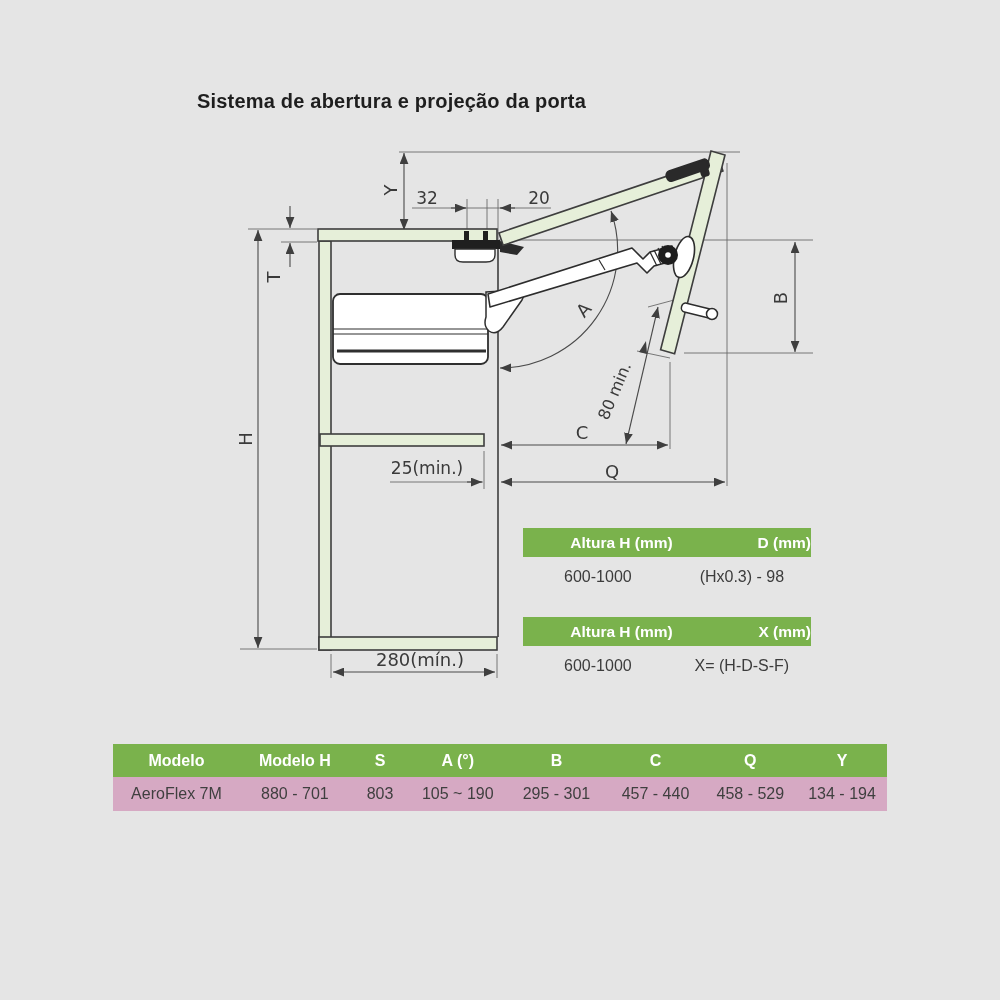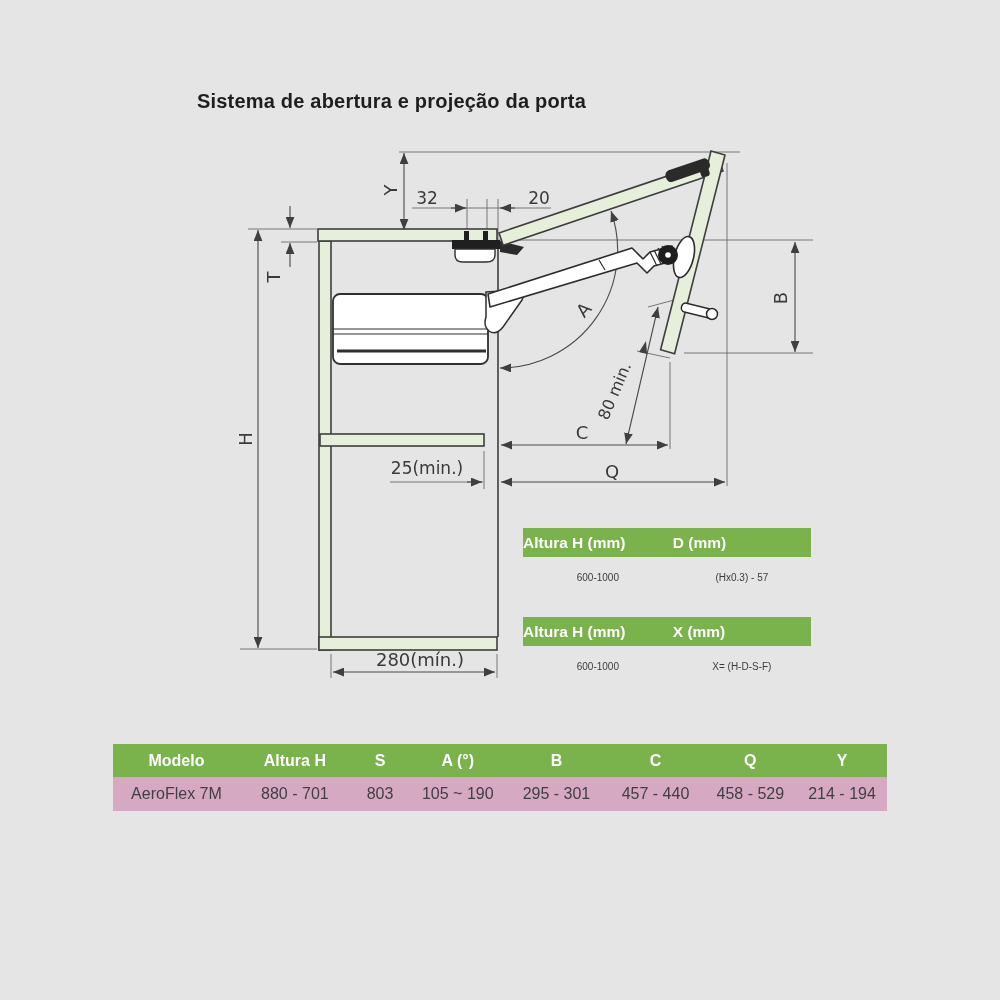--- a/index.html
+++ b/index.html
@@ -4,23 +4,23 @@
 <style>
   html,body{margin:0;padding:0;background:#ffffff;width:1000px;height:1000px;
     font-family:"Liberation Sans","DejaVu Sans",sans-serif;}
   .stage{position:relative;width:1000px;height:1000px;background:#e5e5e5;overflow:hidden;padding-left:44px;}
   .title{position:absolute;left:197px;top:90px;font-size:20px;font-weight:700;color:#1e1e1e;letter-spacing:.2px;}
   svg{position:absolute;left:0;top:0;}
   svg text{font-family:"DejaVu Sans","Liberation Sans",sans-serif;fill:#3a3a3a;}
   
   .spec{position:absolute;left:523px;width:288px;}
   .spec .hd{display:flex;background:#7ab24c;height:29px;align-items:center;}
-  .spec .hd div{color:#fff;font-weight:700;font-size:15.5px;text-align:left;}
+  .spec .hd div{color:#fff;font-weight:700;font-size:15.5px;text-align:right;}
   .spec .vals{display:flex;height:40px;align-items:center;}
-  .spec .vals div{color:#3c3c3c;font-size:10px;text-align:center;}
+  .spec .vals div{color:#3c3c3c;font-size:16px;text-align:center;}
   .c1{width:52%;} .c2{width:48%;}
   
   .model{position:absolute;left:113px;top:744px;width:774px;font-size:16px;}
   .model .hd{display:flex;background:#7ab24c;height:33px;align-items:center;color:#fff;font-weight:700;}
   .model .row{display:flex;background:#d6a9c3;height:34px;align-items:center;color:#3f3f3f;justify-content:space-between;}
   .model div{text-align:center;}
   .w0{width:16.4%;} .w1{width:14.2%;} .w2{width:7.8%;} .w3{width:12.3%;}
   .w4{width:13.2%;} .w5{width:12.4%;} .w6{width:12.1%;} .w7{width:11.6%;}
 </style>
 </head>
@@ -143,51 +143,51 @@
     </g>
   </svg>
 
   <div class="spec" style="top:528px">
     <div class="hd">
       <div class="c1">Altura H (mm)</div>
       <div class="c2">D (mm)</div>
     </div>
     <div class="vals">
       <div class="c1">600-1000</div>
-      <div class="c2">(Hx0.3) - 57</div>
+      <div class="c2">(Hx0.3) - 98</div>
     </div>
   </div>
 
   <div class="spec" style="top:617px">
     <div class="hd">
       <div class="c1">Altura H (mm)</div>
       <div class="c2">X (mm)</div>
     </div>
     <div class="vals">
       <div class="c1">600-1000</div>
       <div class="c2">X= (H-D-S-F)</div>
     </div>
   </div>
 
   <div class="model">
     <div class="hd">
       <div class="w0">Modelo</div>
-      <div class="w1">Altura H</div>
+      <div class="w1">Modelo H</div>
       <div class="w2">S</div>
       <div class="w3">A (°)</div>
       <div class="w4">B</div>
       <div class="w5">C</div>
       <div class="w6">Q</div>
       <div class="w7">Y</div>
     </div>
     <div class="row">
       <div class="w0">AeroFlex 7M</div>
       <div class="w1">880 - 701</div>
       <div class="w2">803</div>
       <div class="w3">105 ~ 190</div>
       <div class="w4">295 - 301</div>
       <div class="w5">457 - 440</div>
       <div class="w6">458 - 529</div>
-      <div class="w7">214 - 194</div>
+      <div class="w7">134 - 194</div>
     </div>
   </div>
 
 </div>
 
 </body></html>

